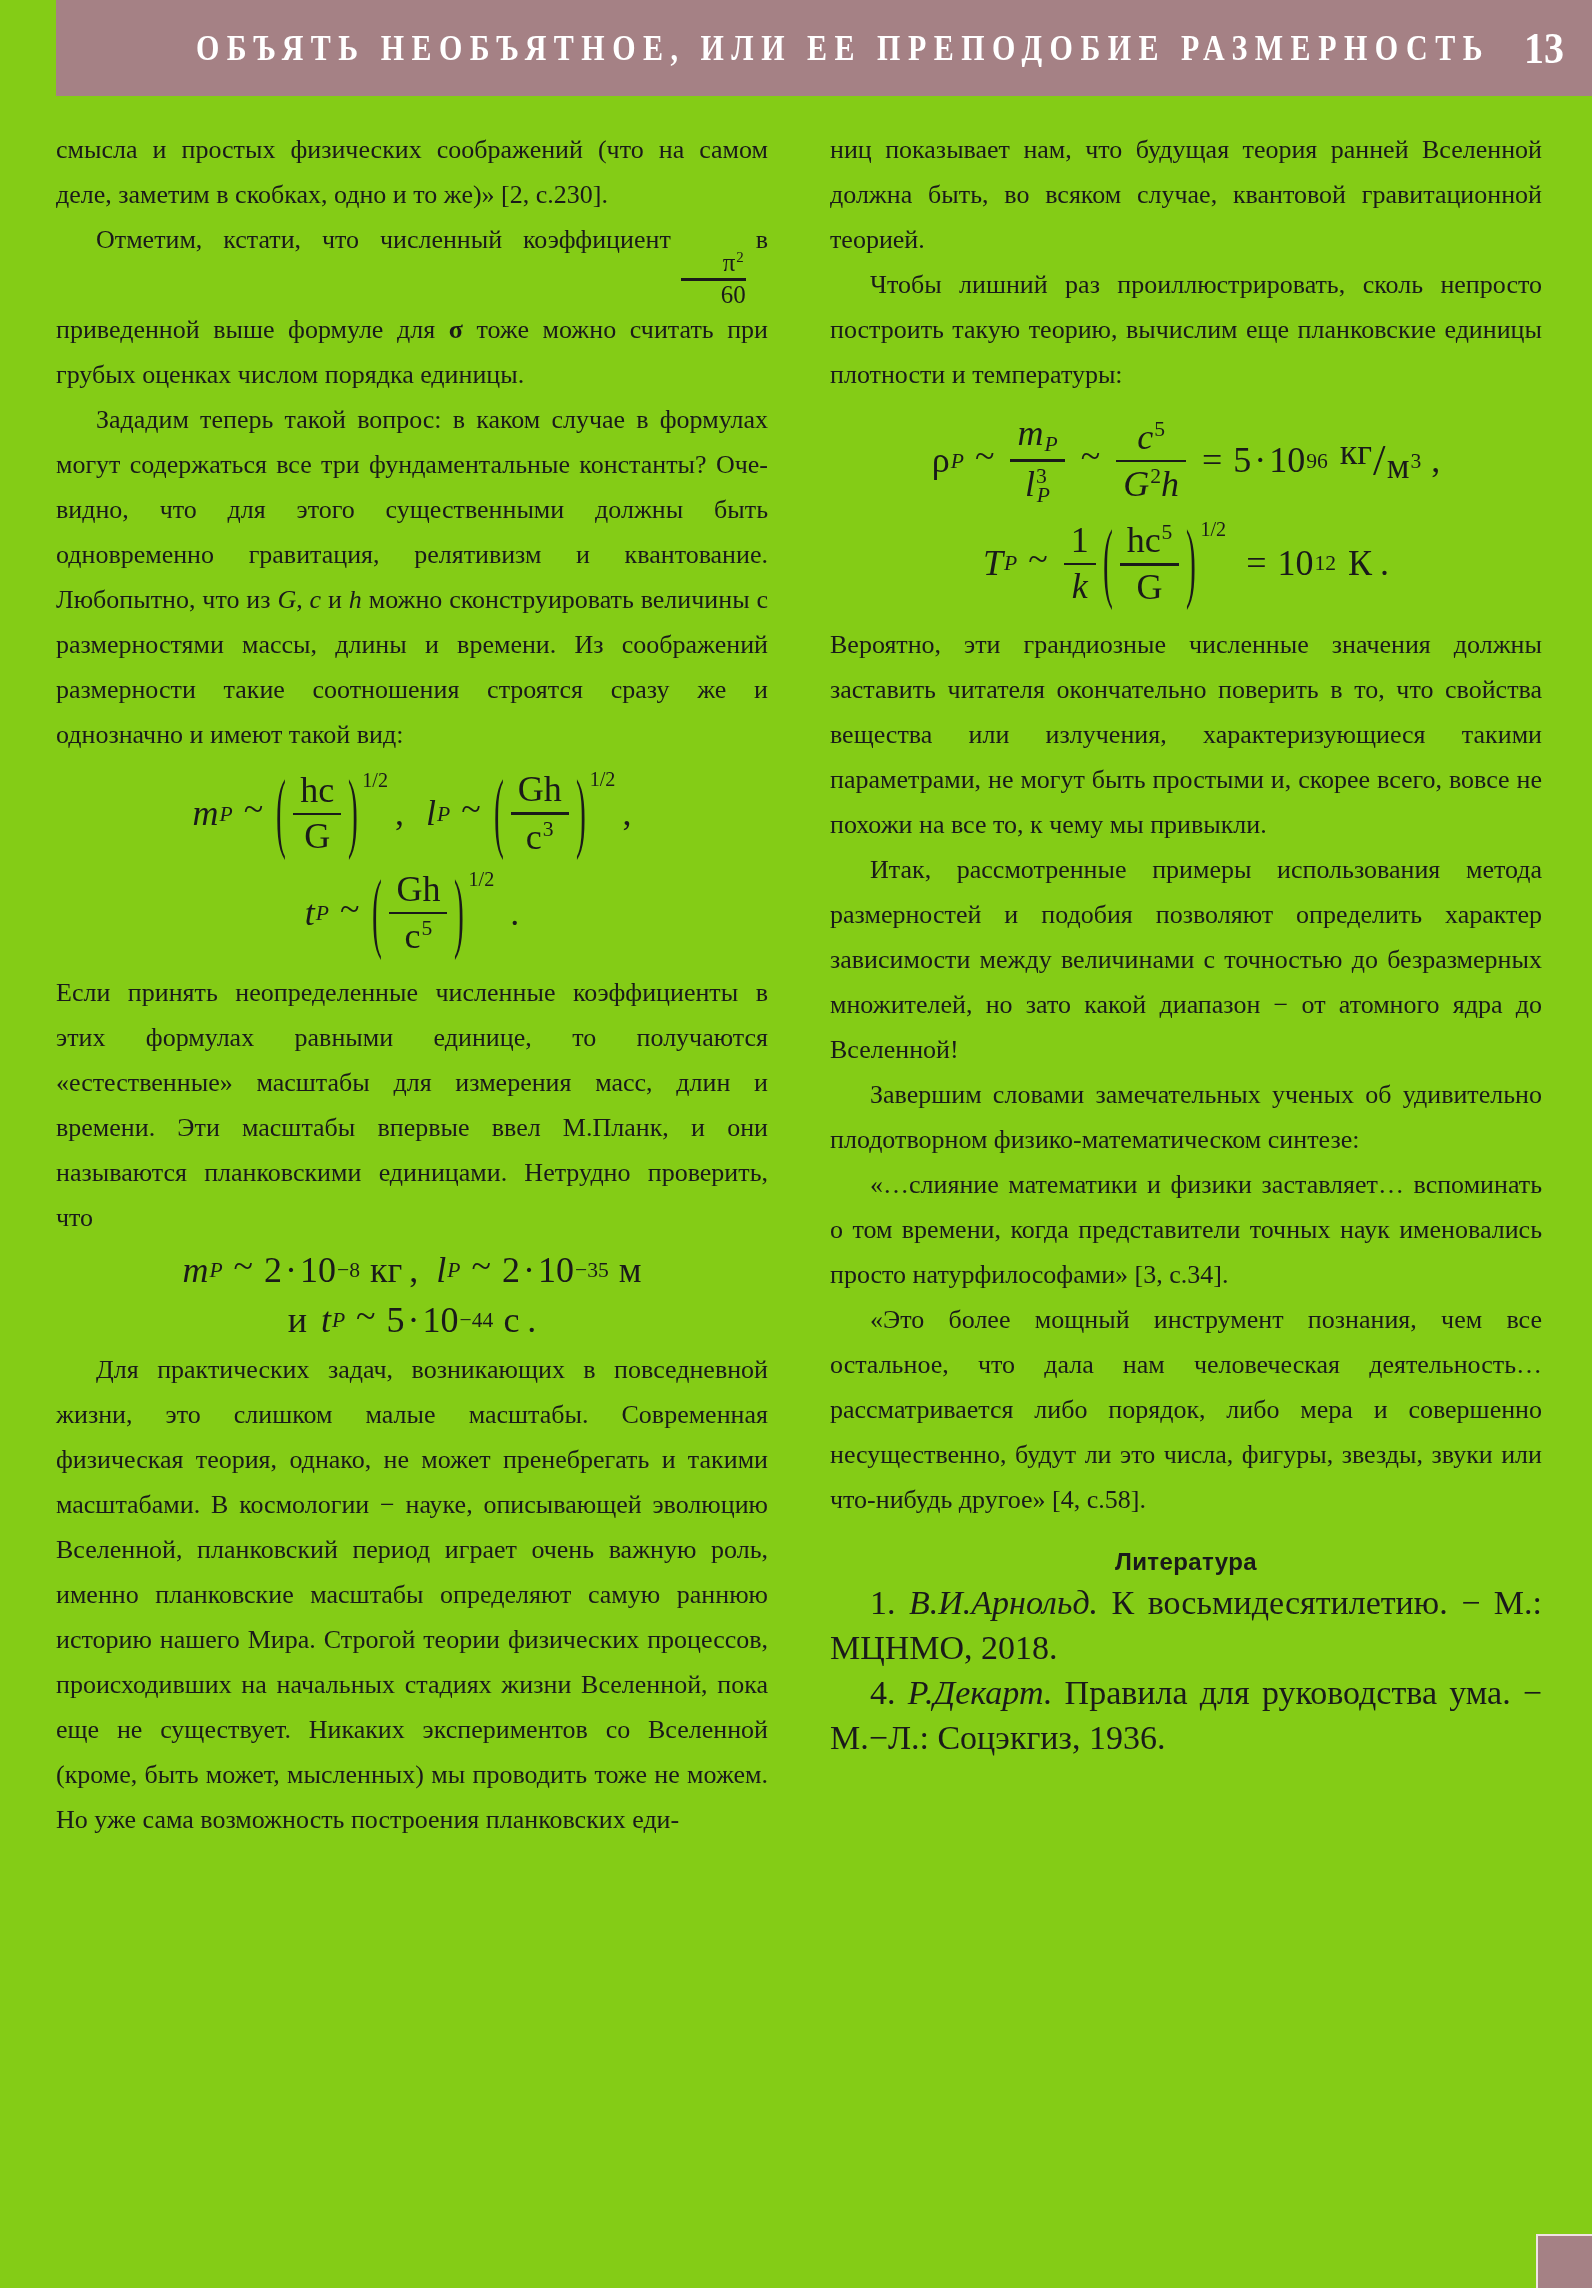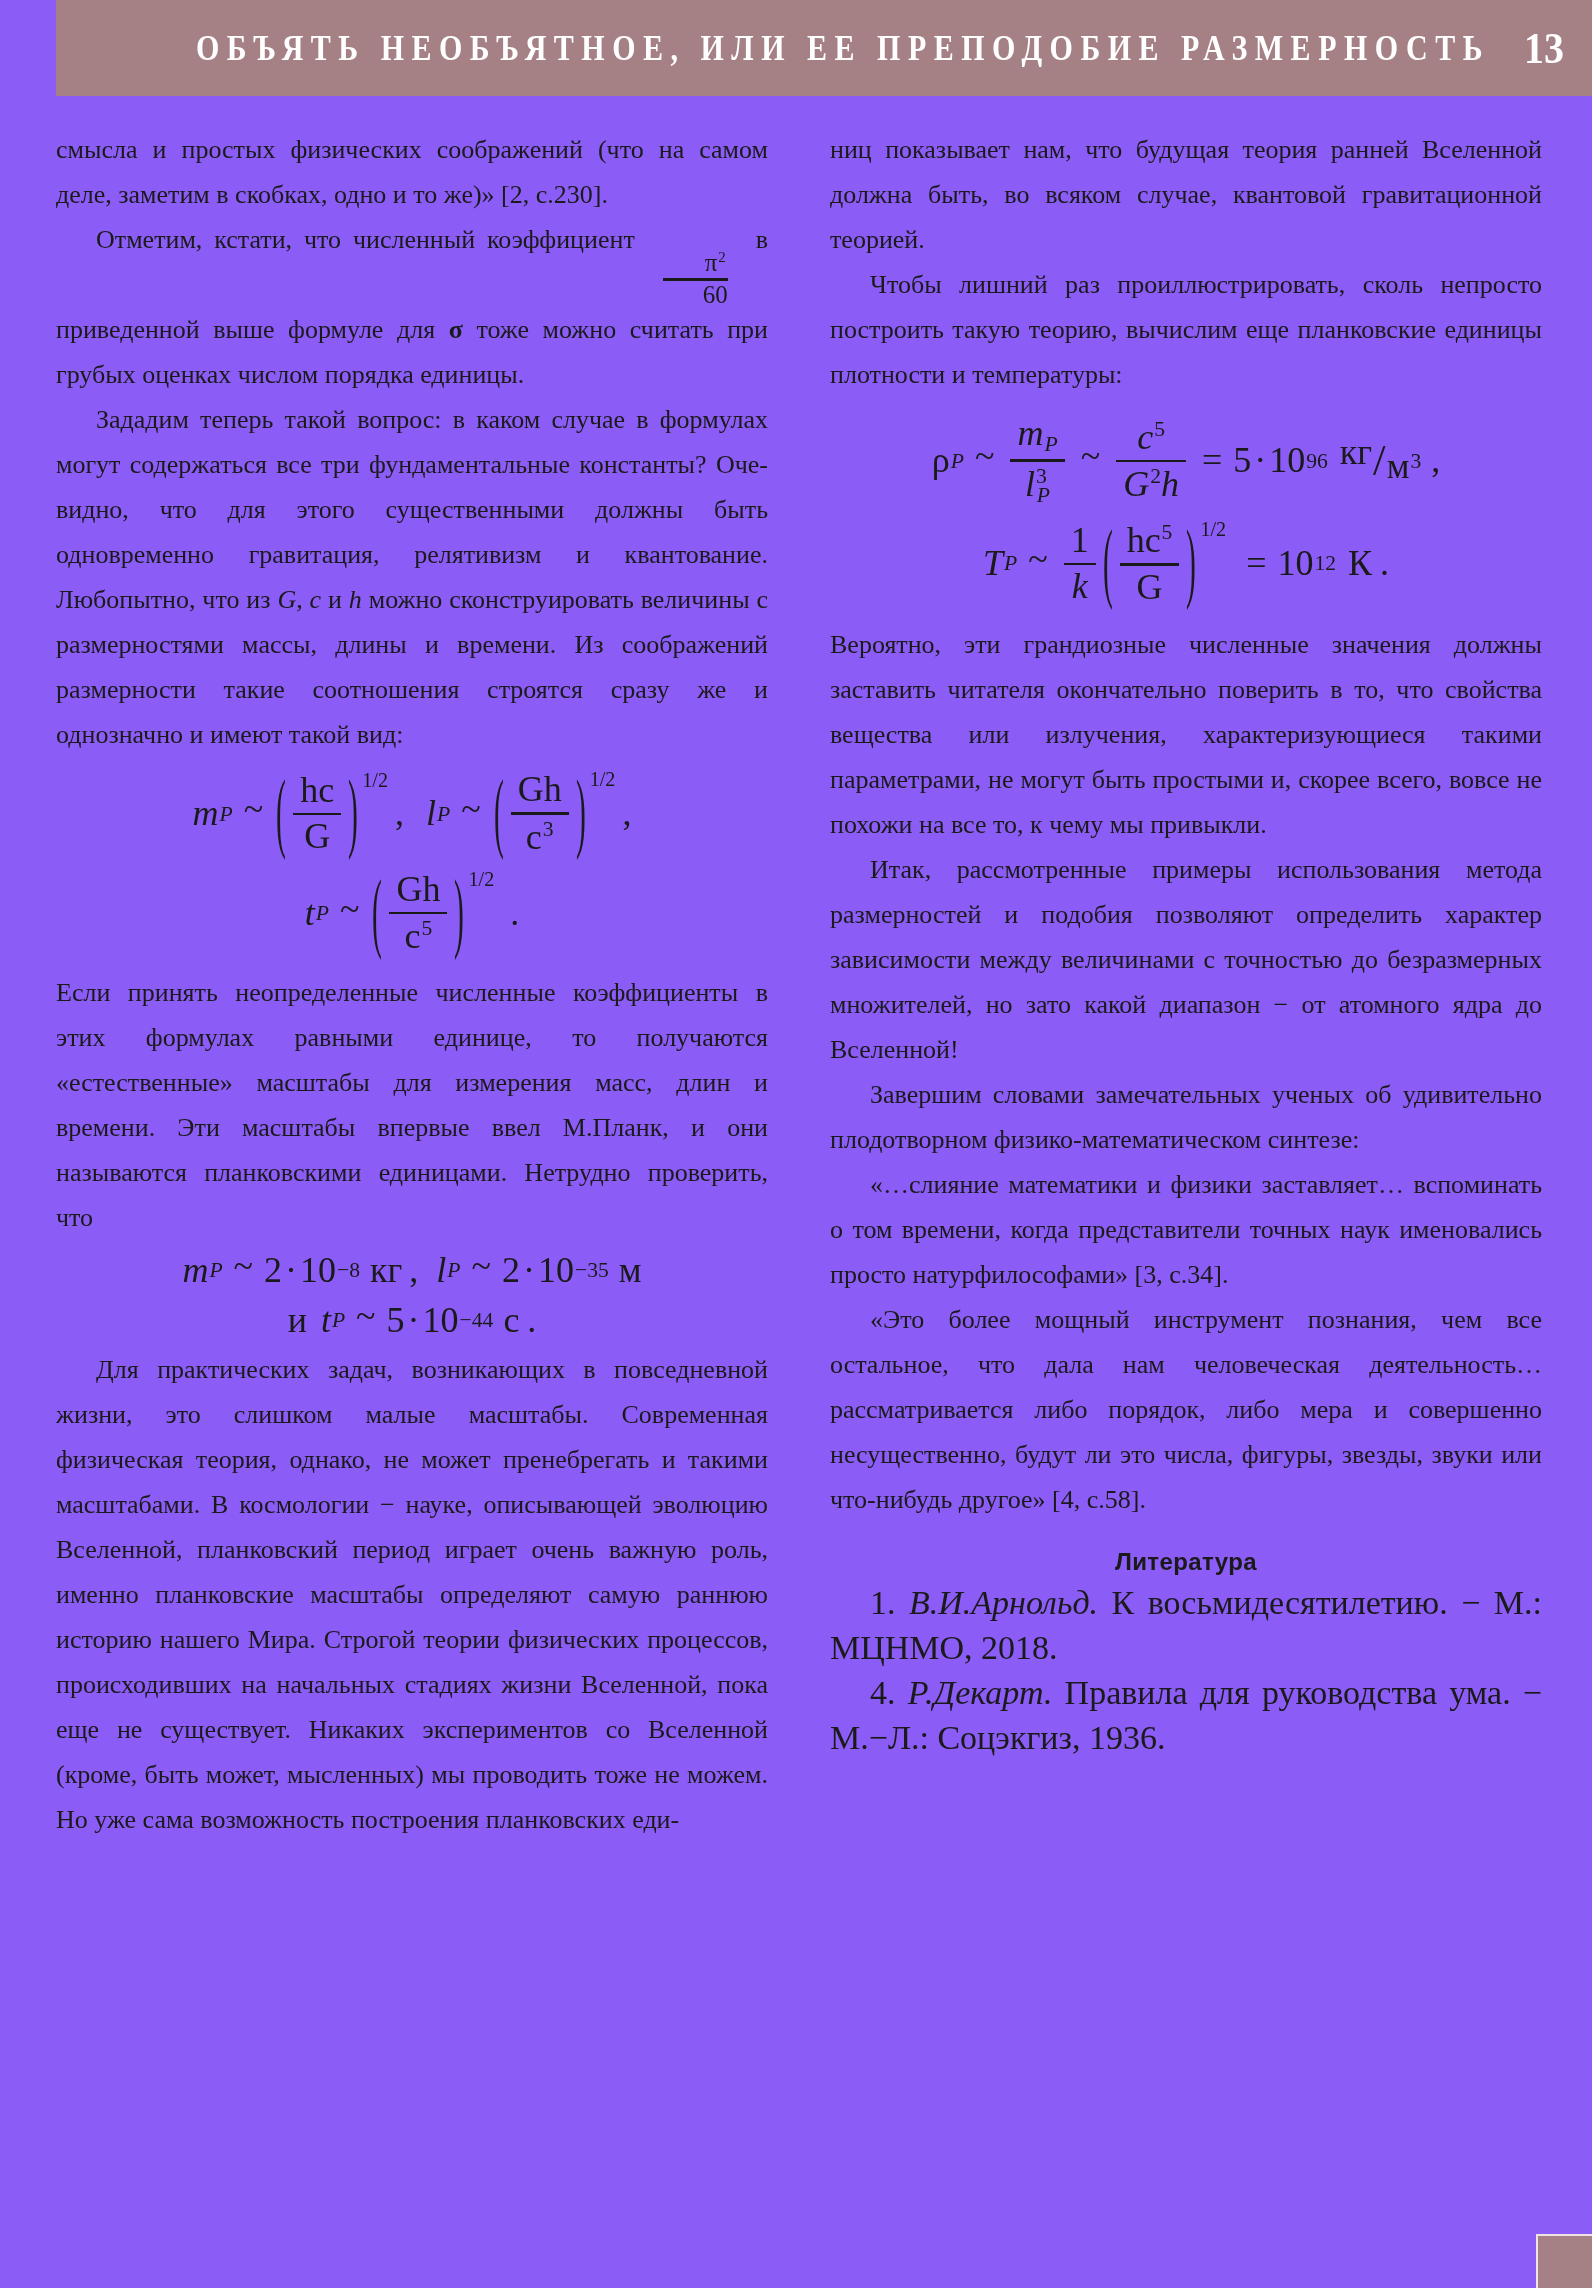--- a/index.html
+++ b/index.html
@@ -4,21 +4,21 @@
 <style>
   html, body {
     margin: 0;
     padding: 0;
     background: #ffffff;
   }
   .page {
     position: relative;
     width: 1592px;
     height: 2289px;
-    background: #8b5cf6;
+    background: #84cc16;
     overflow: hidden;
     font-family: "Liberation Serif", "DejaVu Serif", serif;
     color: #1a1a1a;
   }
 
   
   .header-bar {
     position: absolute;
     left: 56px;
     top: 0;
@@ -184,21 +184,21 @@
     white-space: nowrap;
   }
 
   
   .inlinefrac {
     display: inline-flex;
     flex-direction: column;
     align-items: center;
     justify-content: center;
     vertical-align: -0.92em;
-    margin: 0 28px;
+    margin: 0 10px;
     line-height: 1.0;
     font-size: 0.96em;
   }
   .inlinefrac .bar {
     width: 100%;
     min-width: 52px;
     height: 2.6px;
     background: #1a1a1a;
     margin: 2px 0;
   }

